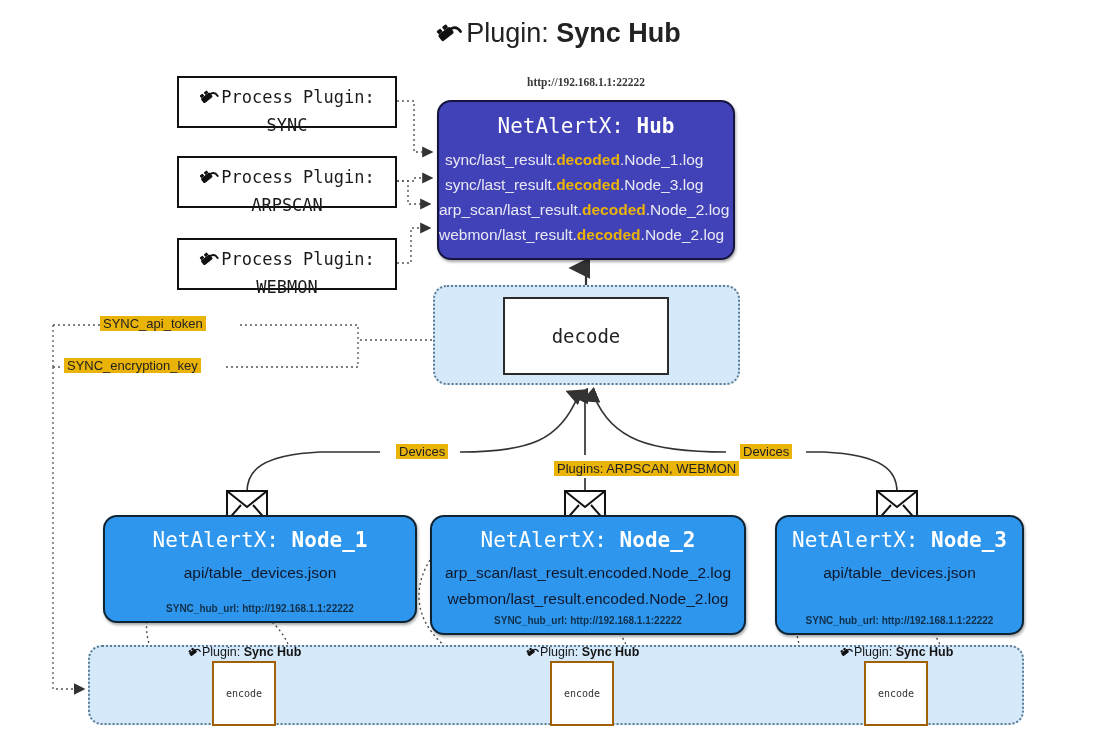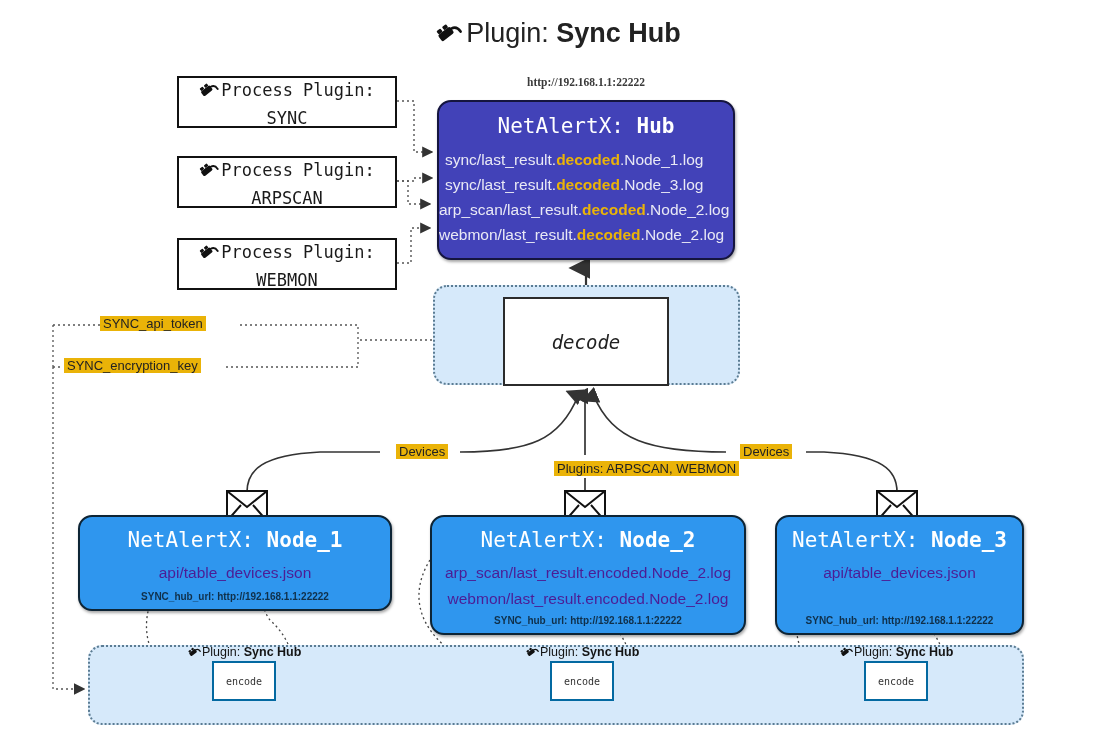--- a/index.html
+++ b/index.html
@@ -20,20 +20,21 @@
 
   
   #wires{position:absolute;left:0;top:0;width:1117px;height:754px;pointer-events:none;}
 
   
   .pbox{
     position:absolute;background:#ffffff;border:2px solid #111;
     box-sizing:border-box;text-align:center;
     font-family:"DejaVu Sans Mono","Liberation Mono",monospace;
     font-size:17px;line-height:25px;color:#1a1a1a;
+    padding-top:7px;
   }
   .pbox .l1{white-space:nowrap;}
   .pbox .ico{display:inline-block;vertical-align:-3px;margin-right:2px;}
 
   
   #hub{
     position:absolute;left:437px;top:100px;width:298px;height:160px;
     background:#4242b8;border:2.5px solid #15153f;border-radius:14px;
     box-sizing:border-box;box-shadow:1px 2px 3px rgba(0,0,0,.35);
   }
@@ -52,57 +53,57 @@
     position:absolute;left:437px;top:76px;width:298px;text-align:center;
     font-size:11.5px;color:#3a3a3a;font-weight:bold;font-family:Liberation Serif, serif;
   }
 
   
   #decode-group{
     position:absolute;left:433px;top:285px;width:307px;height:100px;
     background:#d6e9fa;border:2px dotted #5b7c93;border-radius:14px;box-sizing:border-box;
   }
   #decode-box{
-    position:absolute;left:503px;top:297px;width:166px;height:89px;
+    position:absolute;left:503px;top:297px;width:166px;height:78px;
     background:#fff;border:2px solid #2b2b2b;box-sizing:border-box;
     display:flex;align-items:center;justify-content:center;
     font-family:"DejaVu Sans Mono","Liberation Mono",monospace;
-    font-size:19px;color:#222;font-style:italic;
+    font-size:19px;color:#222;
   }
 
   
   .node{
     position:absolute;background:#2f96ee;border:2.5px solid #0d2435;border-radius:14px;
     box-sizing:border-box;box-shadow:1px 2px 3px rgba(0,0,0,.35);
   }
   .node .ntitle{
     text-align:center;margin-top:11px;font-size:21px;color:#fff;
     font-family:"DejaVu Sans Mono","Liberation Mono",monospace;
   }
   .node .ntitle b{font-weight:bold;}
   .node .nline{
-    text-align:center;color:#4c1d95;font-size:15.5px;line-height:26px;white-space:nowrap;
+    text-align:center;color:#0f172a;font-size:15.5px;line-height:26px;white-space:nowrap;
   }
   .node .nlines{margin-top:8px;}
   .node .nfoot{
     position:absolute;left:0;bottom:7px;width:100%;text-align:center;
     font-size:10px;color:#10304a;font-weight:bold;white-space:nowrap;
   }
 
   
   .envelope{position:absolute;width:42px;height:32px;}
 
   
   #encode-group{
     position:absolute;left:88px;top:645px;width:936px;height:80px;
     background:#d6e9fa;border:2px dotted #5b7c93;border-radius:14px;box-sizing:border-box;
   }
   .encode-box{
-    position:absolute;width:64px;height:40px;top:661px;
-    background:#fff;border:2px solid #0369a1;box-sizing:border-box;
+    position:absolute;width:64px;height:65px;top:661px;
+    background:#fff;border:2px solid #a16207;box-sizing:border-box;
     display:flex;align-items:center;justify-content:center;
     font-family:"DejaVu Sans Mono","Liberation Mono",monospace;
     font-size:10px;color:#333;
   }
   .encode-cap{
     position:absolute;top:645px;font-size:12.5px;color:#141414;white-space:nowrap;
   }
   .encode-cap b{font-weight:bold;}
   .encode-cap .ico{display:inline-block;vertical-align:-2px;margin-right:1px;}
 
@@ -263,21 +264,21 @@
   </svg>
 </div>
 <div class="envelope" style="left:876px;top:490px;">
   <svg width="42" height="32" viewBox="0 0 42 32">
     <rect x="1" y="1" width="40" height="30" fill="#fff" stroke="#111" stroke-width="2"></rect>
     <path d="M1,1 L21,17 L41,1" fill="none" stroke="#111" stroke-width="2"></path>
     <path d="M1,31 L15,15 M41,31 L27,15" fill="none" stroke="#111" stroke-width="2"></path>
   </svg>
 </div>
 
-<div class="node" style="left:78px;top:515px;width:314px;height:96px;">
+<div class="node" style="left:103px;top:515px;width:314px;height:108px;">
   <div class="ntitle">
     <span>NetAlertX:</span>
     <b>Node_1</b>
   </div>
   <div class="nlines">
     <div class="nline">api/table_devices.json</div>
   </div>
   <div class="nfoot">SYNC_hub_url: http://192.168.1.1:22222</div>
 </div>
 

